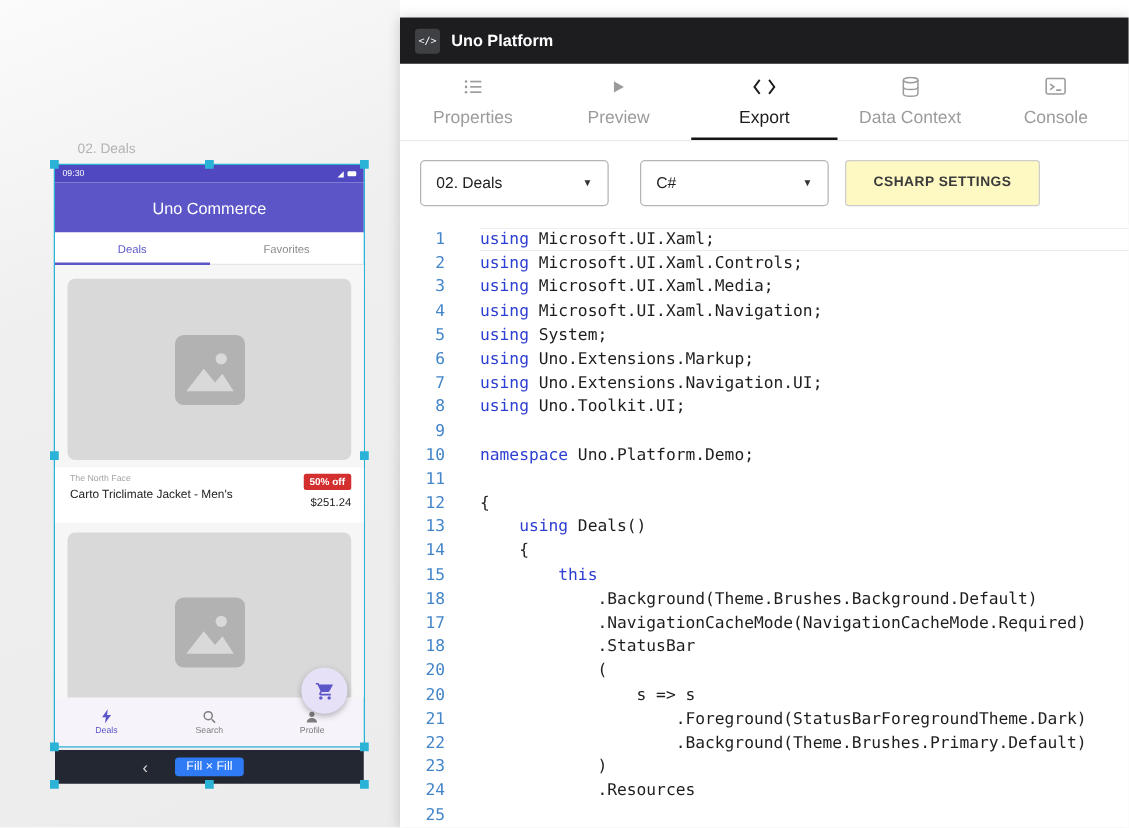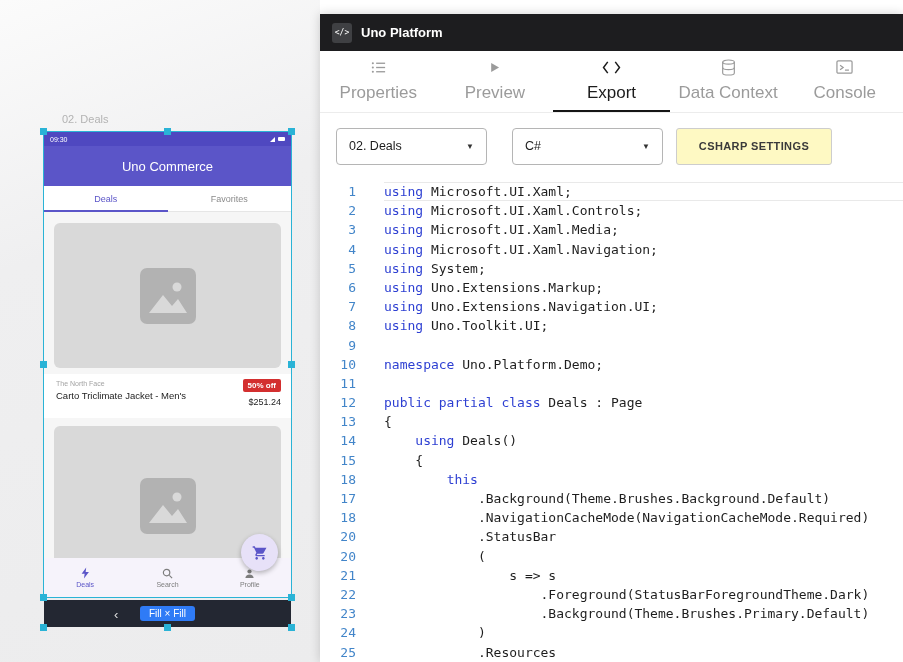--- a/index.html
+++ b/index.html
@@ -64,21 +64,21 @@
   .panel{position:absolute;left:320px;top:14px;width:583px;height:648px;background:#fff;
          display:flex;flex-direction:column;box-shadow:0 0 10px rgba(0,0,0,.18);}
   .panel-header{height:37px;background:var(--panel-header,#1d1d1f);display:flex;align-items:center;
          gap:9px;padding:0 12px;flex:none;}
   .ph-icon{width:20px;height:20px;background:#3f4043;border-radius:3px;color:#fff;
          font-family:"DejaVu Sans Mono",monospace;font-size:8px;display:flex;align-items:center;
          justify-content:center;flex:none;}
   .ph-title{color:#fff;font-size:13px;font-weight:bold;}
   .panel-tabs{height:62px;display:flex;border-bottom:1px solid #ececec;flex:none;}
   .ptab2{flex:1;display:flex;flex-direction:column;align-items:center;justify-content:center;gap:7px;
-         color:#9b9b9b;font-size:17px;border-bottom:2px solid transparent;cursor:pointer;}
+         color:#9b9b9b;font-size:14px;border-bottom:2px solid transparent;cursor:pointer;}
   .ptab2.active{color:#1c1c1c;border-bottom-color:#151515;}
   .ptab2 .ticon{height:18px;display:flex;align-items:center;justify-content:center;}
   .controls{height:66px;display:flex;align-items:center;padding:0 16px;flex:none;}
   .select{width:151px;height:37px;border:1px solid #b5b5b5;border-radius:4px;display:flex;
          align-items:center;justify-content:space-between;padding:0 12px;font-size:12.5px;
          color:#1d1d1d;background:#fff;cursor:pointer;}
   .select.lang{margin-left:25px;}
   .caret{font-size:8px;color:#333;}
   .settings-btn{width:156px;height:37px;margin-left:13px;border:1px solid #cdcdcd;border-radius:3px;
          background:#fef9c3;font-size:11px;font-weight:bold;letter-spacing:.4px;color:#3a3a3a;
@@ -301,21 +301,20 @@
         <div class="code-line"><span class="tok-k">using</span><span class="tok-p"> Microsoft.UI.Xaml.Controls;</span></div>
         <div class="code-line"><span class="tok-k">using</span><span class="tok-p"> Microsoft.UI.Xaml.Media;</span></div>
         <div class="code-line"><span class="tok-k">using</span><span class="tok-p"> Microsoft.UI.Xaml.Navigation;</span></div>
         <div class="code-line"><span class="tok-k">using</span><span class="tok-p"> System;</span></div>
         <div class="code-line"><span class="tok-k">using</span><span class="tok-p"> Uno.Extensions.Markup;</span></div>
         <div class="code-line"><span class="tok-k">using</span><span class="tok-p"> Uno.Extensions.Navigation.UI;</span></div>
         <div class="code-line"><span class="tok-k">using</span><span class="tok-p"> Uno.Toolkit.UI;</span></div>
         <div class="code-line"></div>
         <div class="code-line"><span class="tok-k">namespace</span><span class="tok-p"> Uno.Platform.Demo;</span></div>
         <div class="code-line"></div>
-        <div class="code-line"><span class="tok-k">public partial class</span><span class="tok-p"> Deals : Page</span></div>
         <div class="code-line"><span class="tok-p">{</span></div>
         <div class="code-line"><span class="tok-p">    </span><span class="tok-k">using</span><span class="tok-p"> Deals()</span></div>
         <div class="code-line"><span class="tok-p">    {</span></div>
         <div class="code-line"><span class="tok-p">        </span><span class="tok-k">this</span></div>
         <div class="code-line"><span class="tok-p">            .Background(Theme.Brushes.Background.Default)</span></div>
         <div class="code-line"><span class="tok-p">            .NavigationCacheMode(NavigationCacheMode.Required)</span></div>
         <div class="code-line"><span class="tok-p">            .StatusBar</span></div>
         <div class="code-line"><span class="tok-p">            (</span></div>
         <div class="code-line"><span class="tok-p">                s =&gt; s</span></div>
         <div class="code-line"><span class="tok-p">                    .Foreground(StatusBarForegroundTheme.Dark)</span></div>

